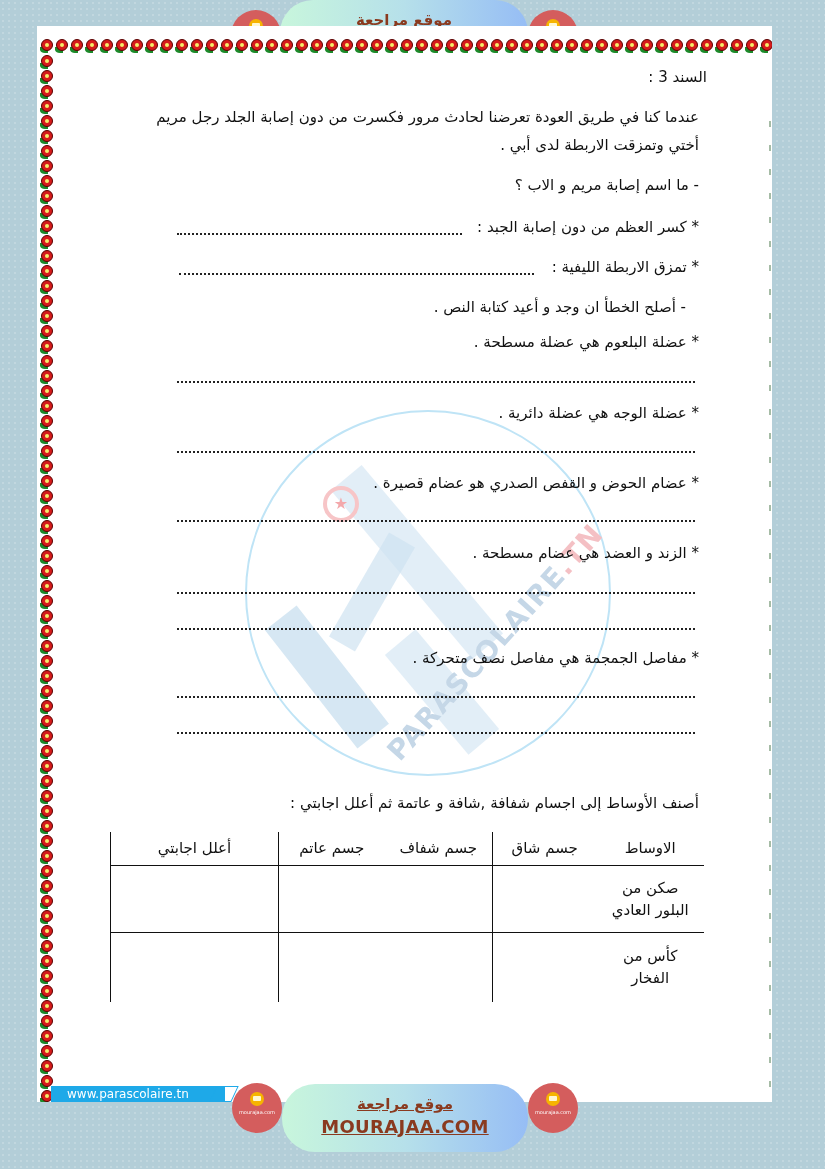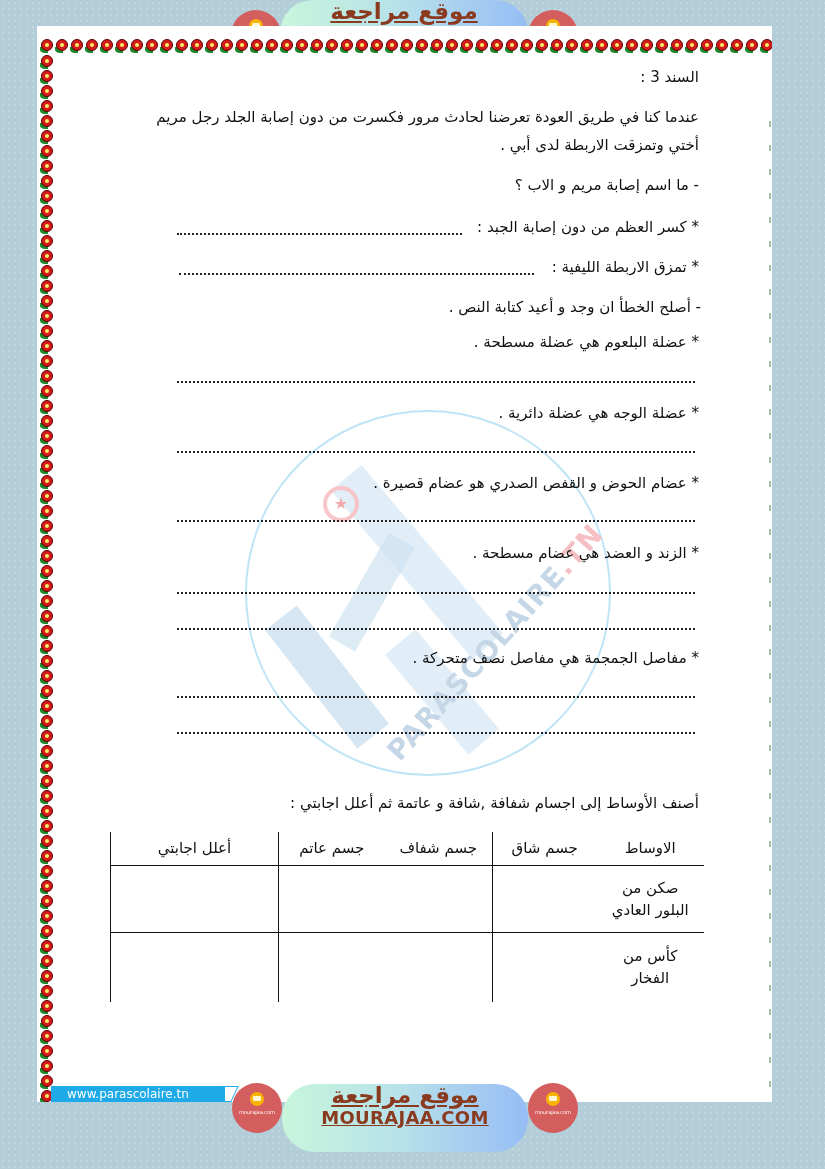--- a/index.html
+++ b/index.html
@@ -60,21 +60,21 @@
   .footer-strip { position:absolute; left:14px; top:1060px; width:158px; height:16px; background:#1ea9e8;
     color:#fff; font-size:12px; line-height:16px; padding-left:16px; font-family:"DejaVu Sans", sans-serif; }
   .footer-strip2 { position:absolute; left:176px; top:1060px; width:22px; height:16px; border:1px solid #1ea9e8; transform:skewX(-25deg); box-sizing:border-box; }
 
   
   .pill {
     position:absolute; width:248px; height:66px; border-radius:33px;
     background:linear-gradient(90deg,#c8f6dc 0%,#b6e0ea 50%,#96bdf5 100%);
     text-align:center; color:#8a3a1f; font-family:"DejaVu Sans", sans-serif; font-weight:bold;
   }
-  .pill .ar { font-size:23px; line-height:22px; text-decoration:underline; direction:rtl; }
+  .pill .ar { font-size:15px; line-height:22px; margin-top:9px; text-decoration:underline; direction:rtl; }
   .pill .en { font-size:18px; line-height:24px; text-decoration:underline; letter-spacing:0.3px; }
   .logo-circle {
     position:absolute; width:50px; height:50px; border-radius:50%; background:#d45d5d;
     text-align:center;
   }
   .logo-circle .coin { width:14px; height:14px; border-radius:50%; background:#f6b400; margin:9px auto 0; position:relative; }
   .logo-circle .coin::after { content:""; position:absolute; left:3px; top:4px; width:8px; height:5px; background:#fff7d0; border-radius:1px; }
   .logo-circle .cap { color:#fff; font-size:5px; line-height:6px; margin-top:3px; }
 </style>
 </head>
@@ -697,32 +697,32 @@
 
   <div class="watermark">
     <div class="wm-shape" style="left:60px;top:190px;width:40px;height:150px;transform:rotate(-38deg);"></div>
     <div class="wm-shape" style="left:150px;top:40px;width:40px;height:220px;transform:rotate(-40deg);opacity:.6;"></div>
     <div class="wm-shape" style="left:110px;top:120px;width:30px;height:120px;transform:rotate(30deg);opacity:.7;"></div>
     <div class="wm-shape" style="left:175px;top:215px;width:40px;height:130px;transform:rotate(-40deg);opacity:.6;"></div>
   </div>
   <div class="wm-flag">★</div>
   <div class="wm-text"><span>PARASCOLAIRE</span><span class="tn">.TN</span></div>
 
-  <div class="rtl" style="right:73px;top:42px;">السند 3 :</div>
+  <div class="rtl" style="right:65px;top:42px;">السند 3 :</div>
 
   <div class="rtl" style="right:73px;top:82px;">عندما كنا في طريق العودة تعرضنا لحادث مرور فكسرت من دون إصابة الجلد رجل مريم</div>
   <div class="rtl" style="right:73px;top:110px;">أختي وتمزقت الاربطة لدى أبي .</div>
 
   <div class="rtl" style="right:73px;top:150px;">- ما اسم إصابة مريم و الاب ؟</div>
   <div class="rtl" style="right:73px;top:192px;">* كسر العظم من دون إصابة الجبد :</div>
   <div class="dots" style="left:140px;width:285px;top:207px;"></div>
   <div class="rtl" style="right:73px;top:232px;">* تمزق الاربطة الليفية :</div>
   <div class="dots" style="left:142px;width:355px;top:247px;"></div>
 
-  <div class="rtl" style="right:71px;top:272px;text-align:right;">- أصلح الخطأ ان وجد و أعيد كتابة النص .</div>
+  <div class="rtl" style="right:86px;top:272px;text-align:right;">- أصلح الخطأ ان وجد و أعيد كتابة النص .</div>
 
   <div class="rtl" style="right:73px;top:307px;">* عضلة البلعوم هي عضلة مسطحة .</div>
   <div class="dots" style="left:140px;width:518px;top:355px;"></div>
 
   <div class="rtl" style="right:73px;top:378px;">* عضلة الوجه هي عضلة دائرية .</div>
   <div class="dots" style="left:140px;width:518px;top:425px;"></div>
 
   <div class="rtl" style="right:73px;top:448px;">* عضام الحوض و القفص الصدري هو عضام قصيرة .</div>
   <div class="dots" style="left:140px;width:518px;top:494px;"></div>
 

